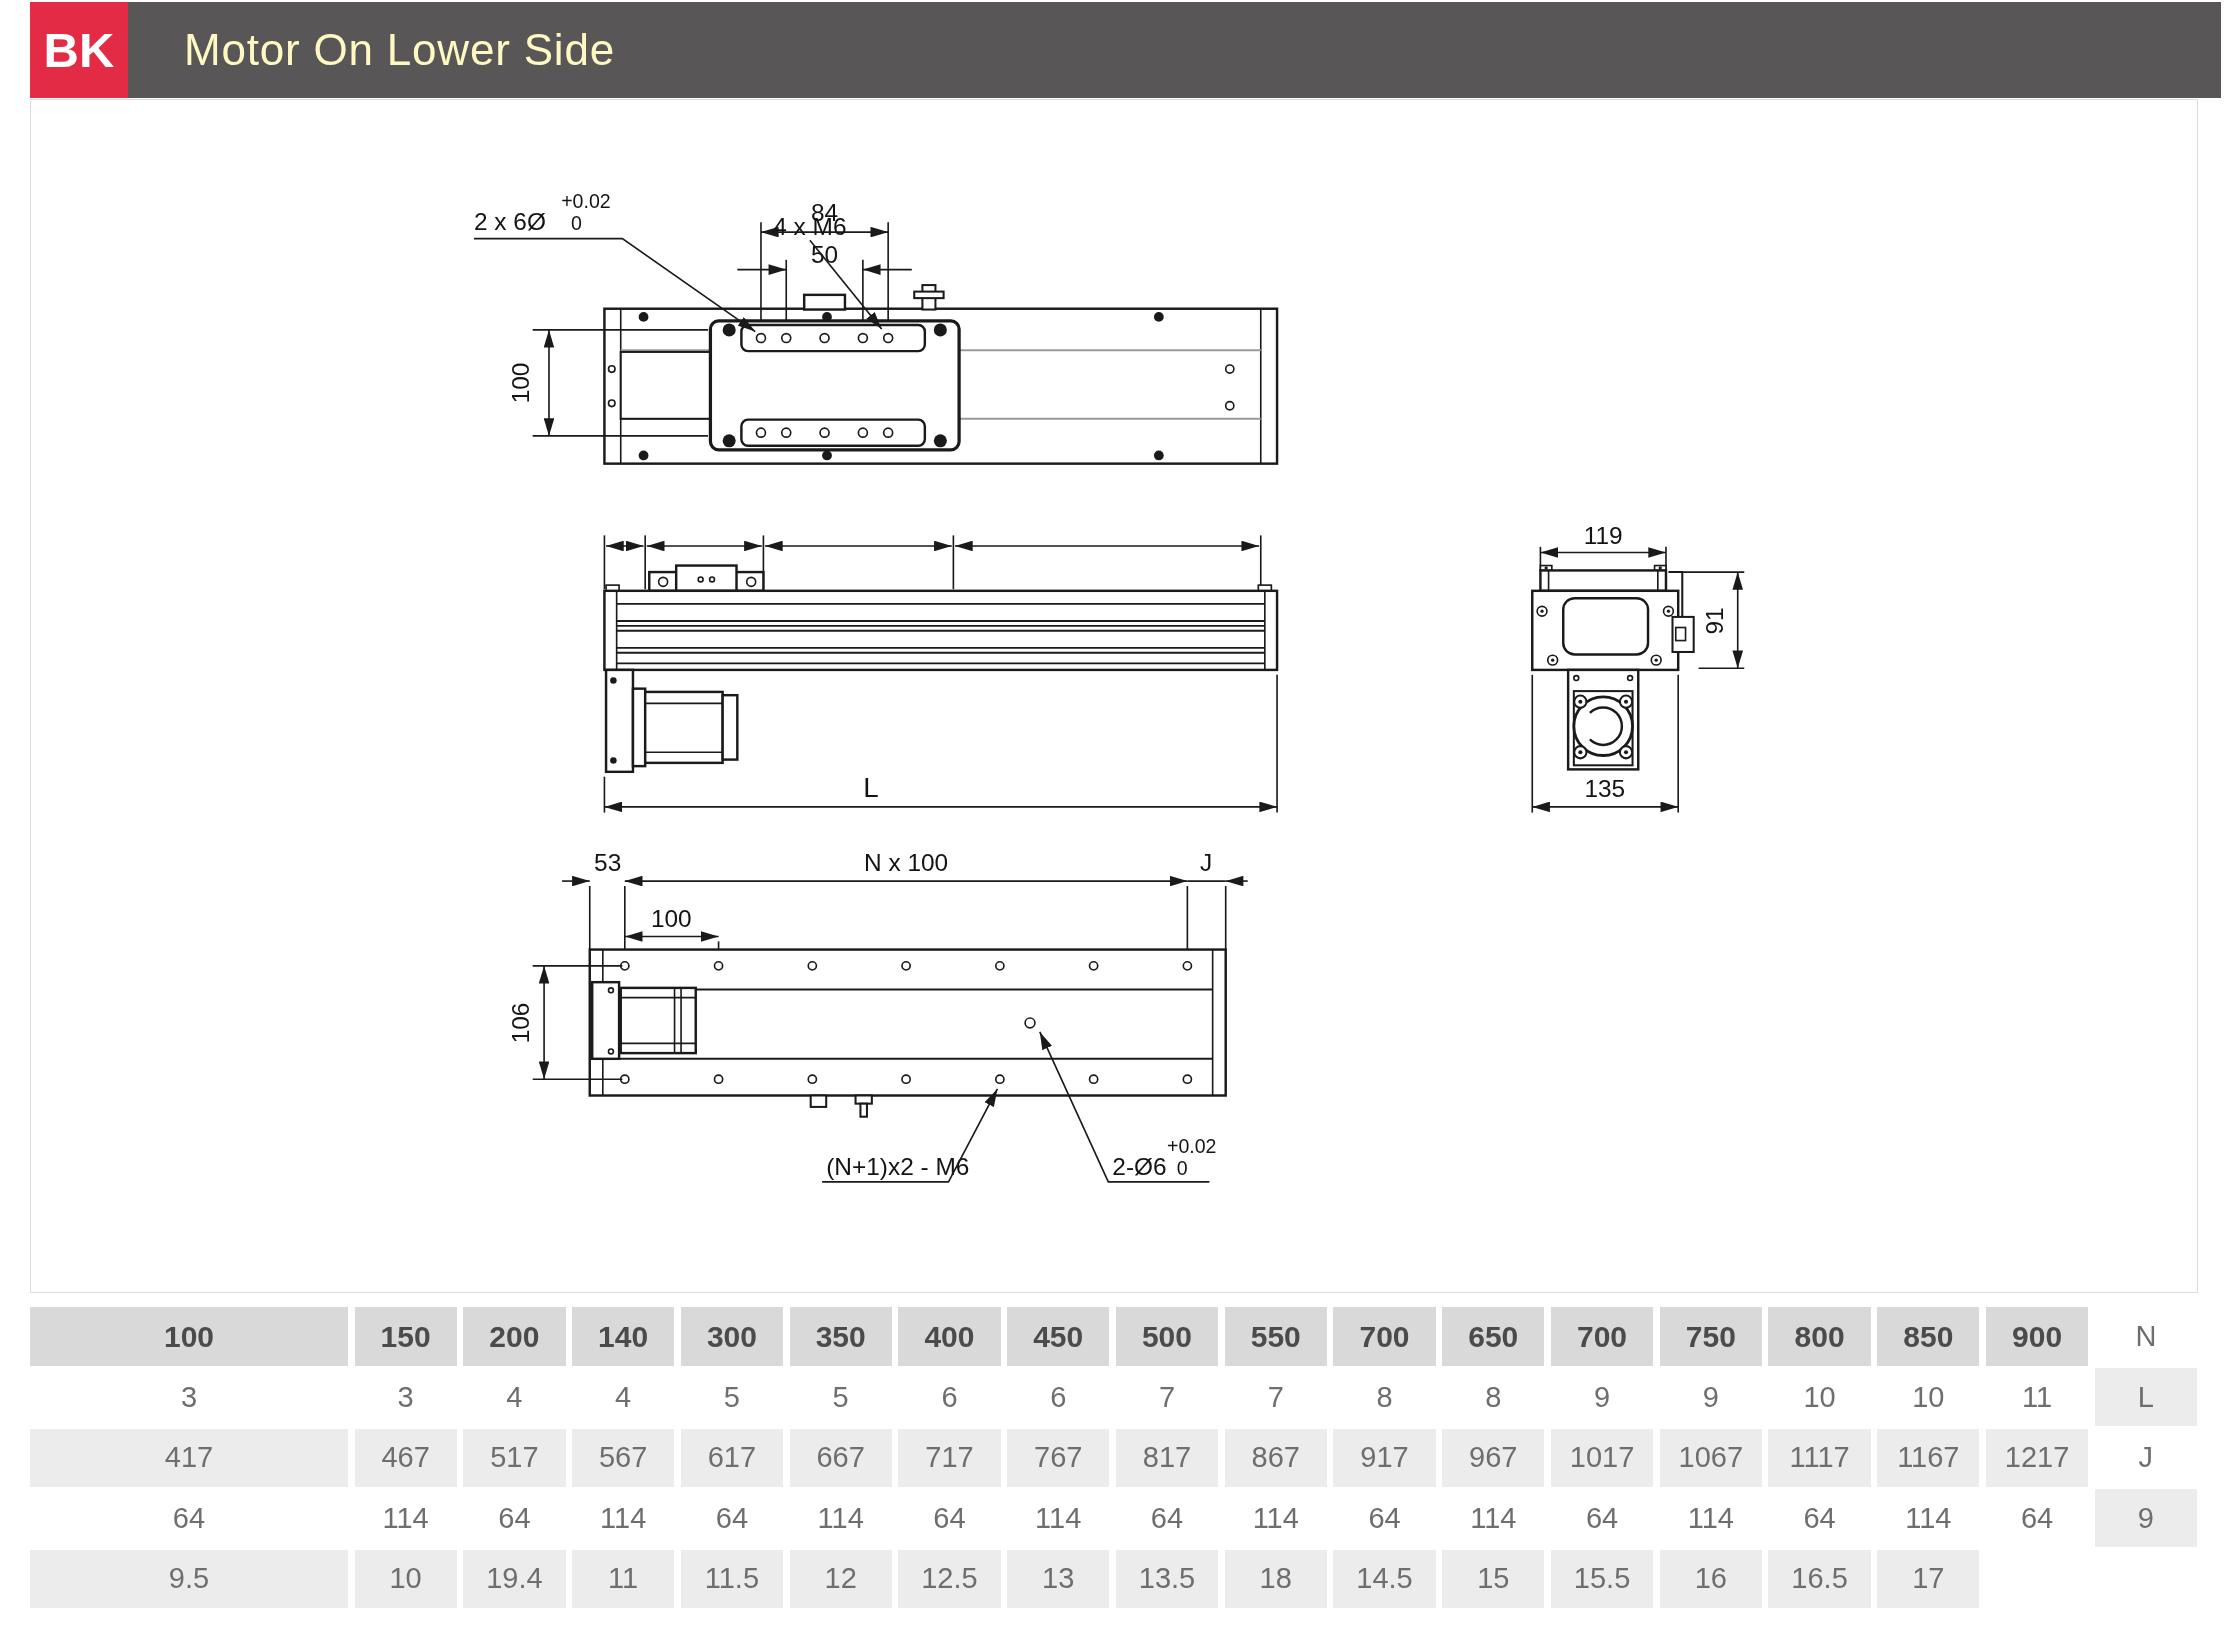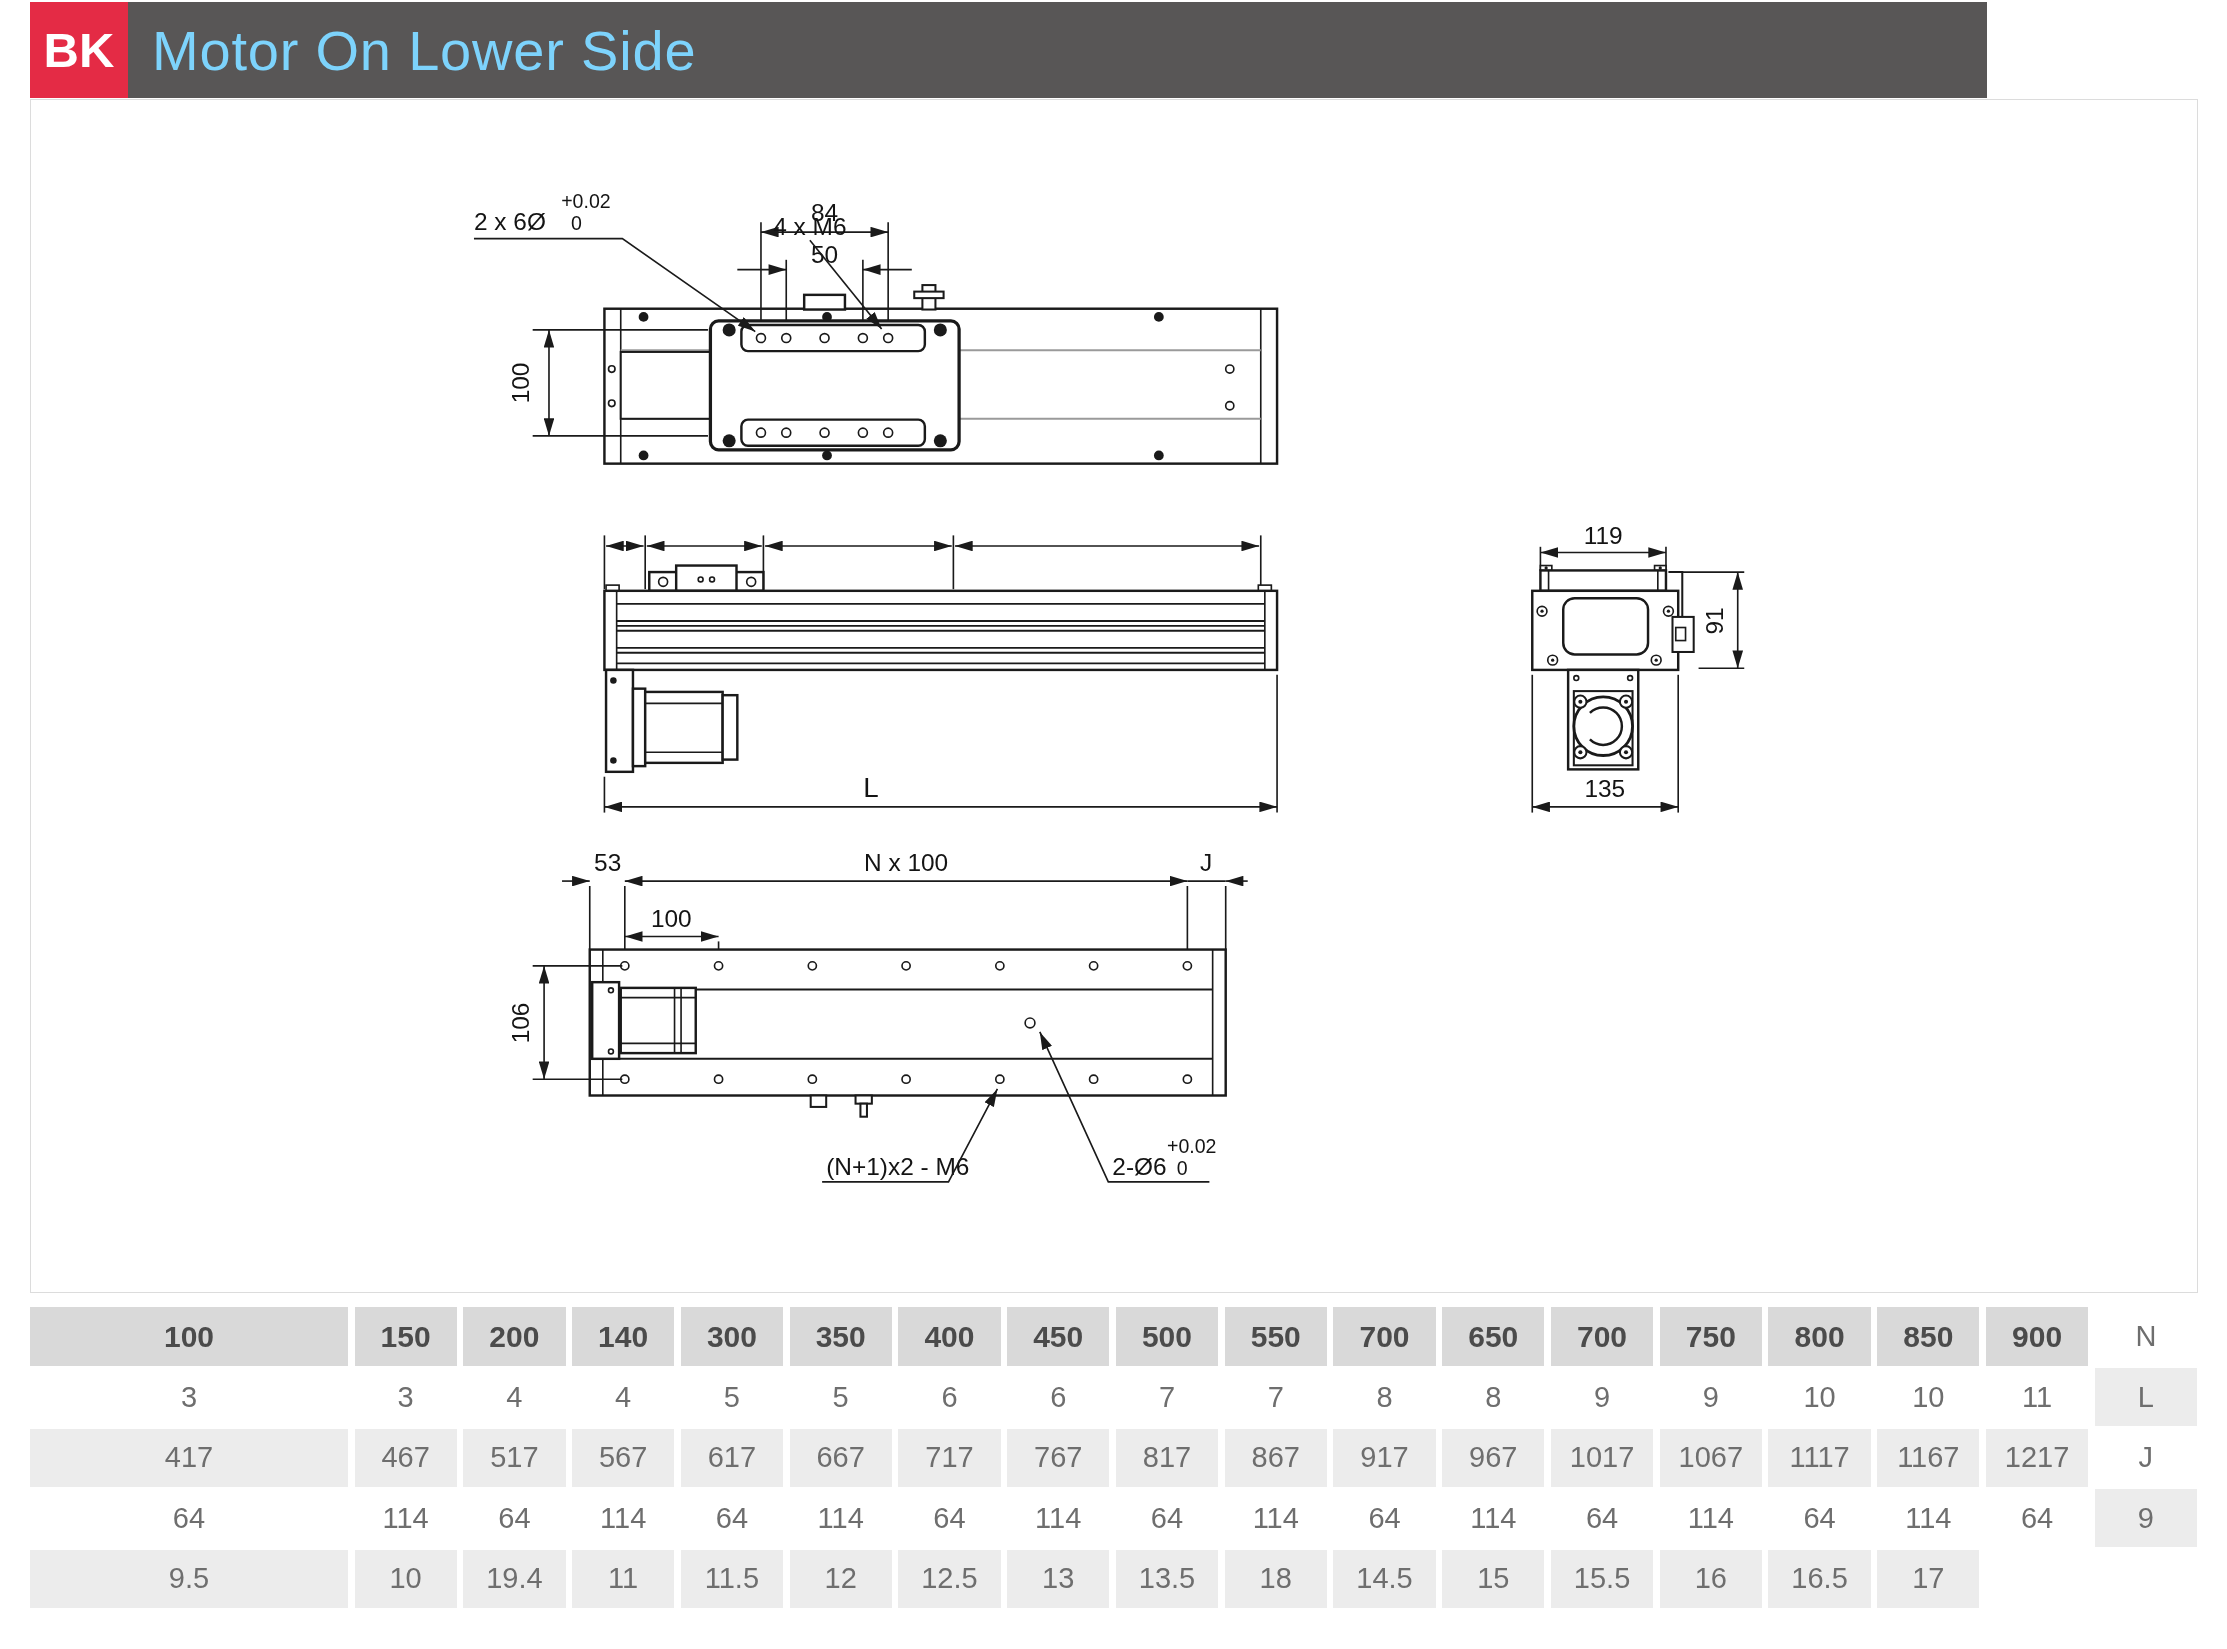--- a/index.html
+++ b/index.html
@@ -1,25 +1,25 @@
 <!DOCTYPE html>
 <html style="font-size:13px"><head>
 <meta charset="utf-8">
 <style>
   html,body{margin:0;padding:0;background:#ffffff;}
   body{width:2227px;height:1649px;position:relative;overflow:hidden;
        font-family:"Liberation Sans", sans-serif;}
 
   
-  .hdr{position:absolute;left:30px;top:2.4px;width:1957px;height:96px;display:flex;}
+  .hdr{position:absolute;left:30px;top:2.4px;width:2191px;height:96px;display:flex;}
   .hdr .badge{width:98px;height:100%;background:#e42b45;color:#ffffff;
               display:flex;align-items:center;justify-content:center;
               font-size:49px;font-weight:bold;}
-  .hdr .bar{flex:1;background:#585656;color:#7dd3fc;display:flex;align-items:center;
-            font-size:56px;padding-left:24px;letter-spacing:0.8px;}
+  .hdr .bar{flex:1;background:#585656;color:#fef9c3;display:flex;align-items:center;
+            font-size:44px;padding-left:56px;letter-spacing:0.8px;}
 
   
   .panel{position:absolute;left:30px;top:99px;width:2166px;height:1192px;
          border:0.8px solid #dcdcdc;background:#ffffff;}
   svg text{fill:#141414;font-family:"Liberation Sans", sans-serif;}
   .oln{stroke:#1a1a1a;fill:#ffffff;}
   .ln{stroke:#1a1a1a;fill:none;}
   .gry{stroke:#9a9a9a;fill:none;}
   .dot{fill:#1a1a1a;stroke:none;}
   .ring{fill:#ffffff;stroke:#1a1a1a;}

